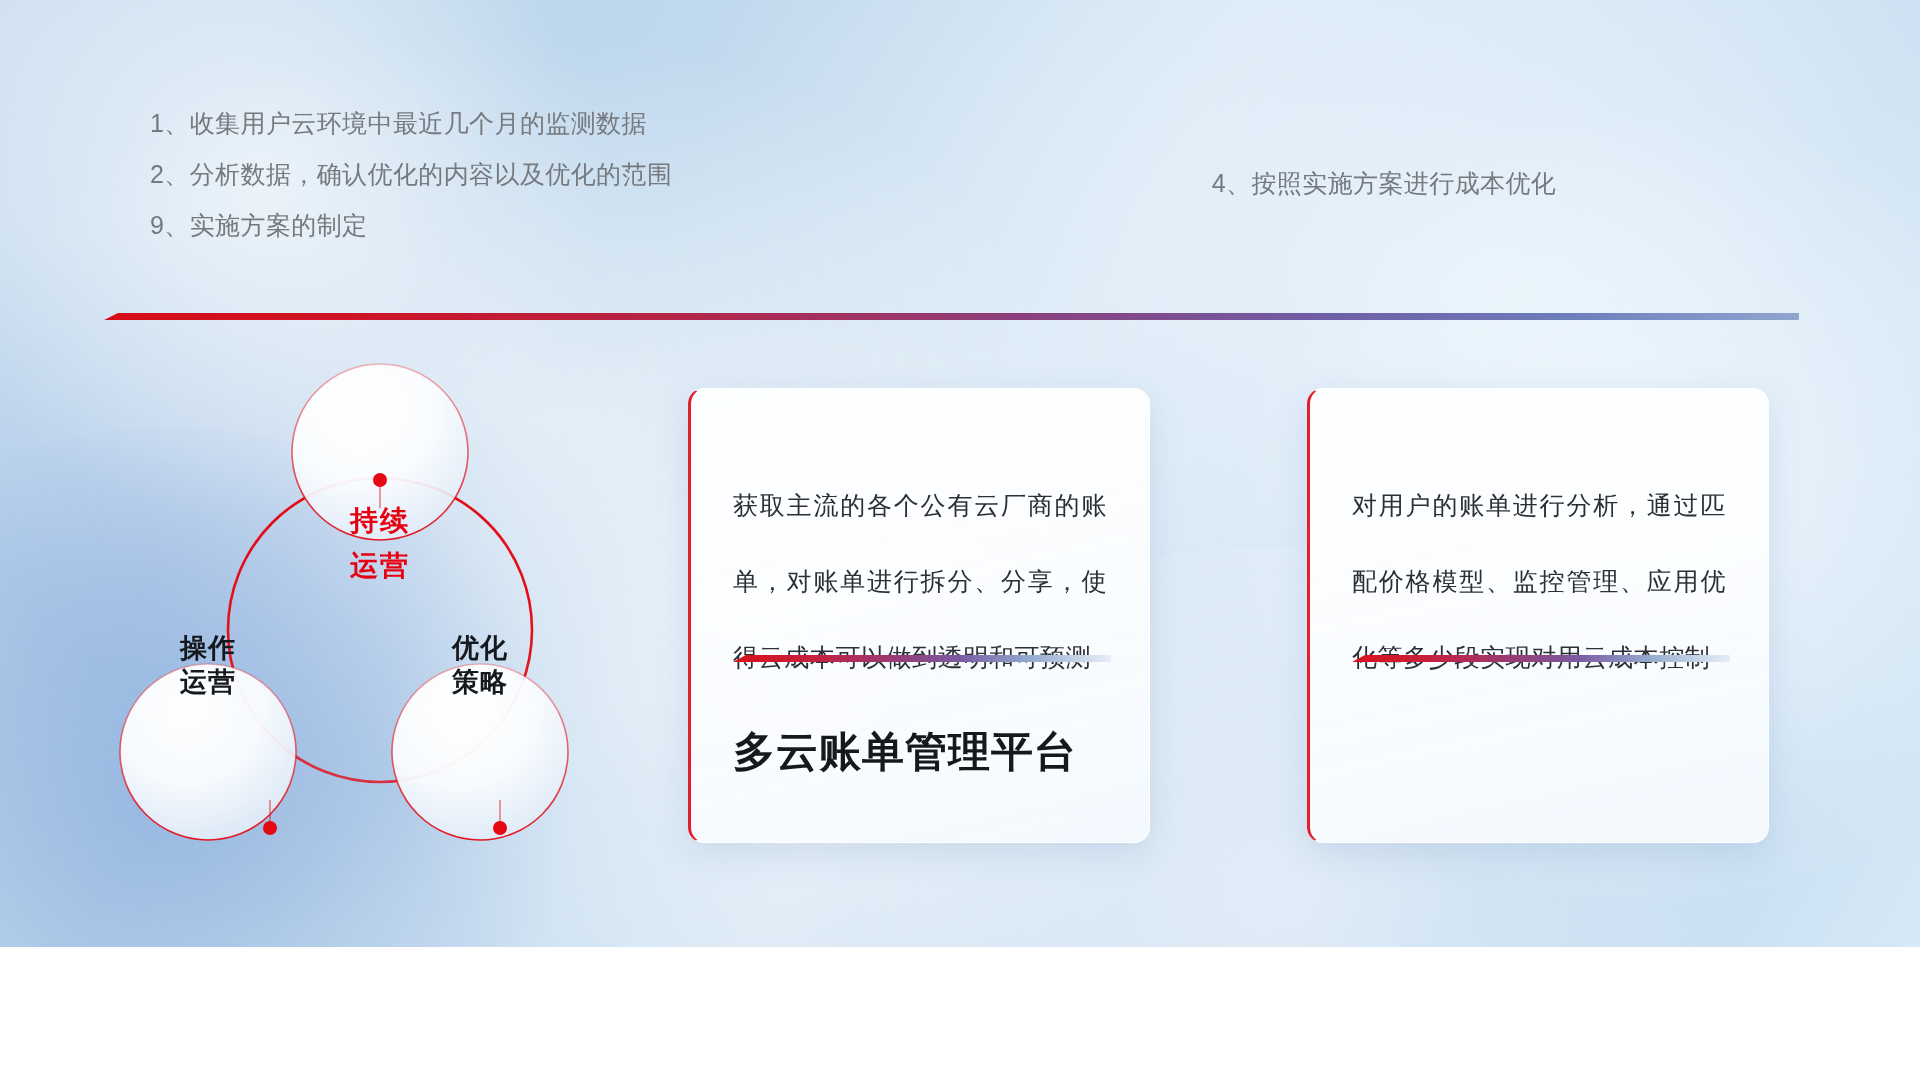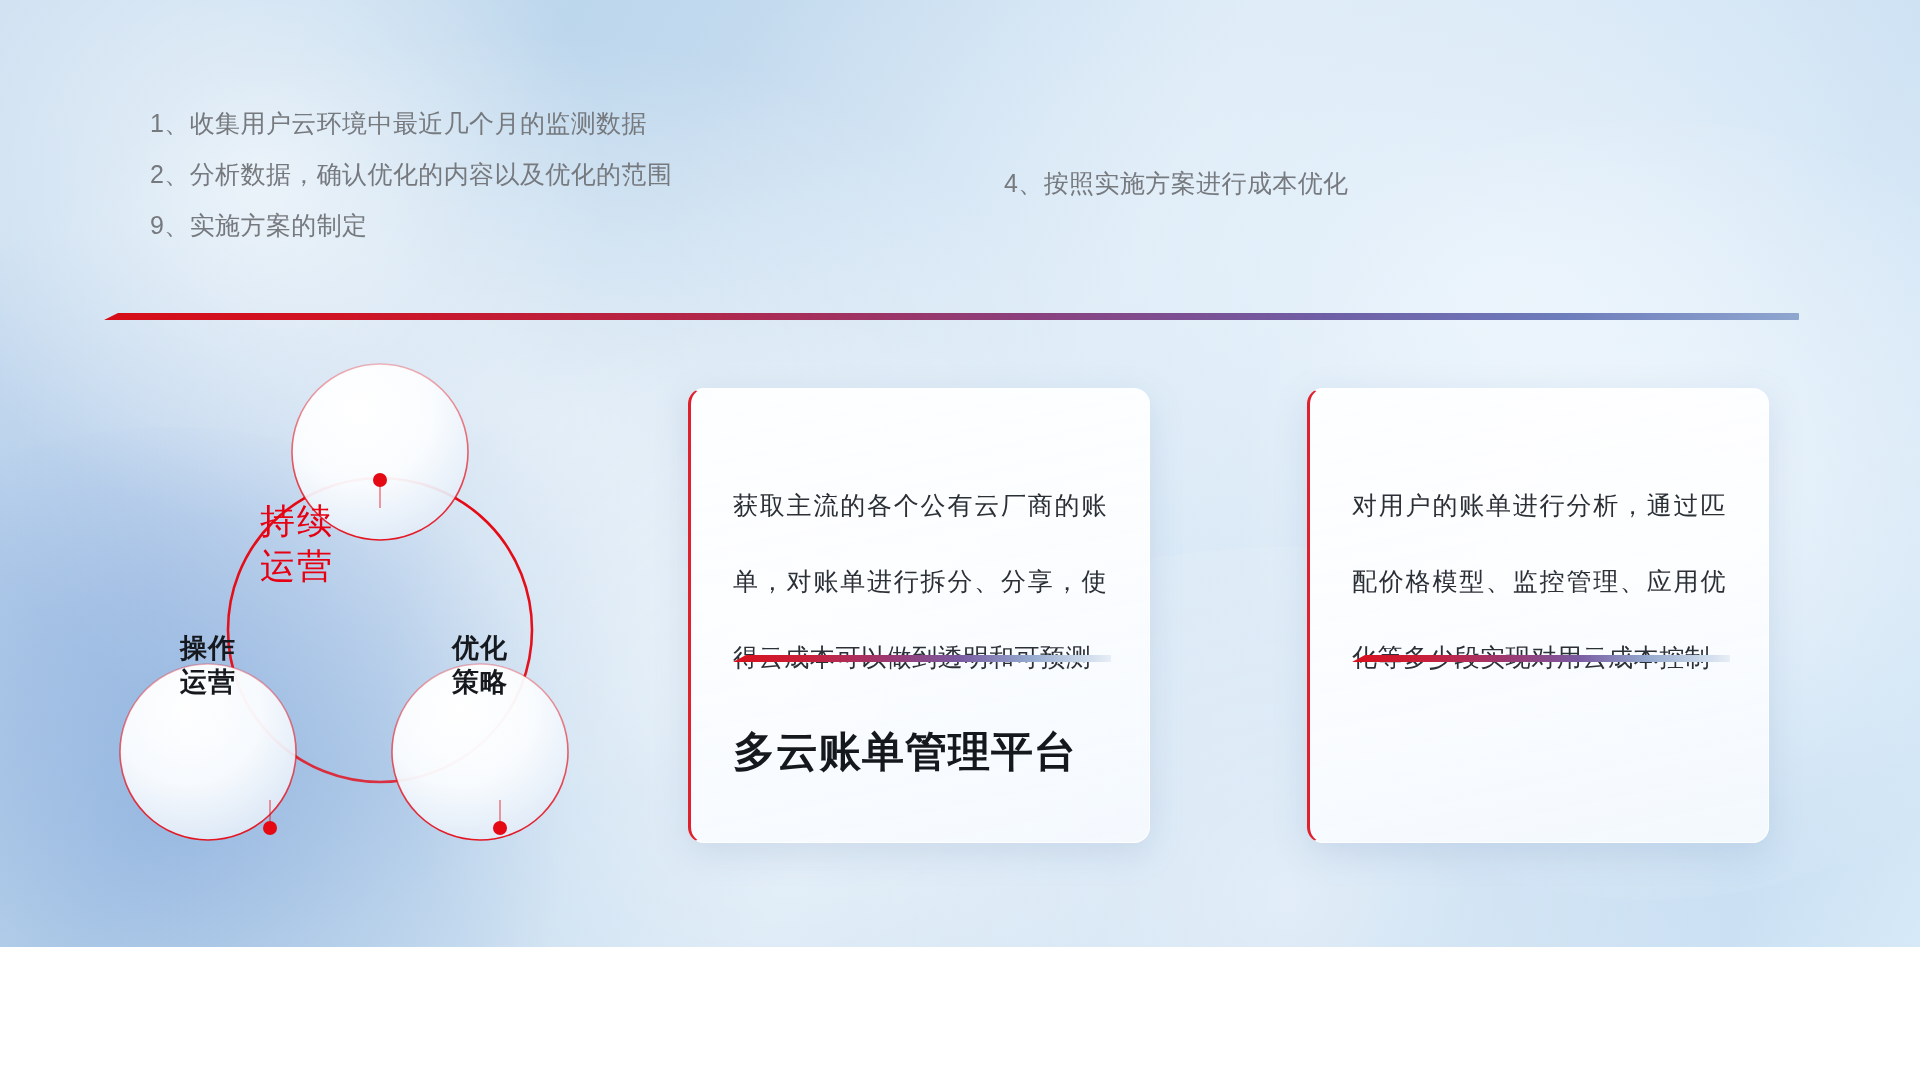--- a/index.html
+++ b/index.html
@@ -54,20 +54,21 @@
     position: absolute;
     left: 150px;
     top: 98px;
     width: 700px;
   }
   .steps-right {
     position: absolute;
     left: 1004px;
     top: 158px;
     width: 760px;
+    text-align: center;
   }
   .step-line {
     font-size: 25px;
     line-height: 51px;
     color: #76797e;
     letter-spacing: 0.4px;
     white-space: nowrap;
   }
 
   
@@ -105,24 +106,24 @@
   }
   .venn-label-top    { left: 190px; top: 4px;   width: 180px; }
   .venn-label-left   { left: 18px;  top: 271px; width: 180px; }
   .venn-label-right  { left: 290px; top: 271px; width: 180px; }
 
   .venn-center {
     position: absolute;
     left: 160px;
     top: 138px;
     width: 240px;
-    text-align: left;
+    text-align: center;
     color: #e60012;
-    font-weight: 400;
-    font-size: 35px;
+    font-weight: 700;
+    font-size: 28px;
     line-height: 45px;
     letter-spacing: 2px;
   }
 
   
   .card {
     position: absolute;
     top: 388px;
     width: 462px;
     height: 455px;

